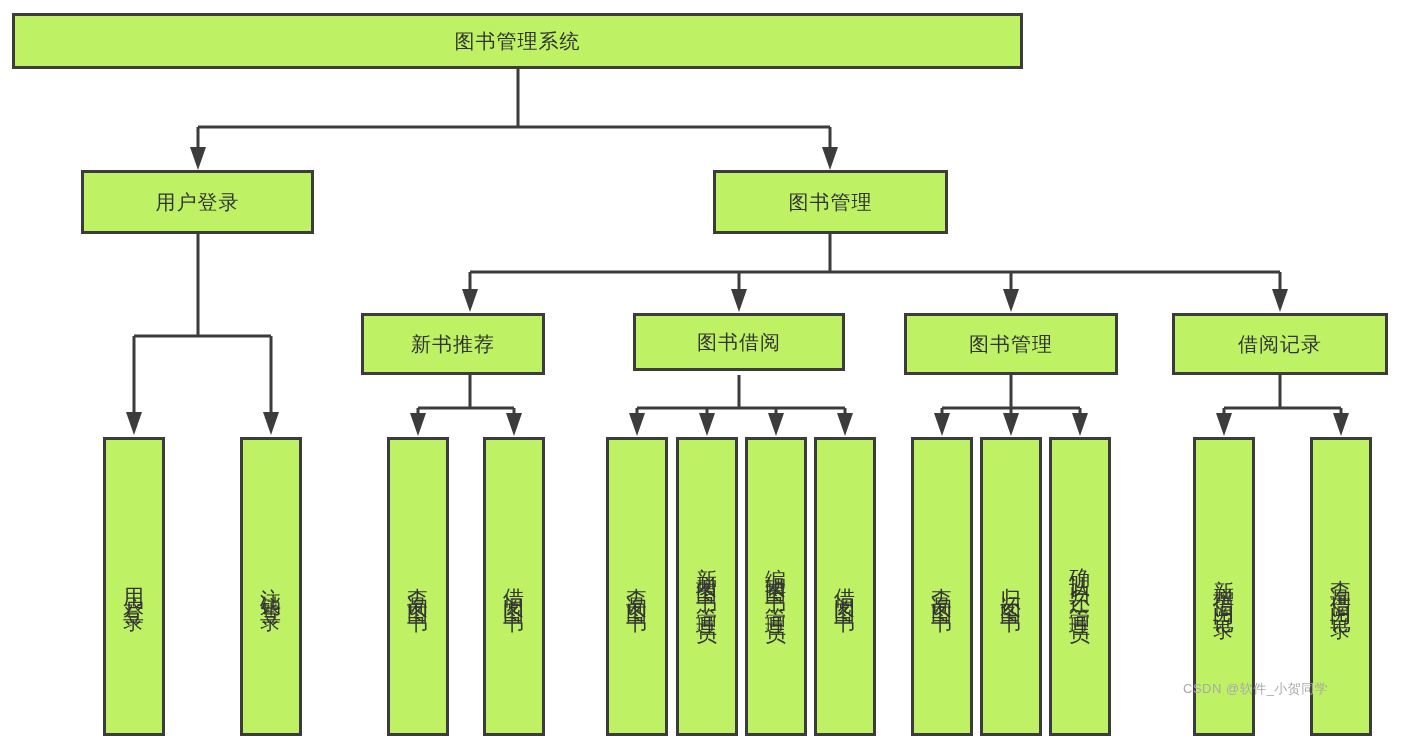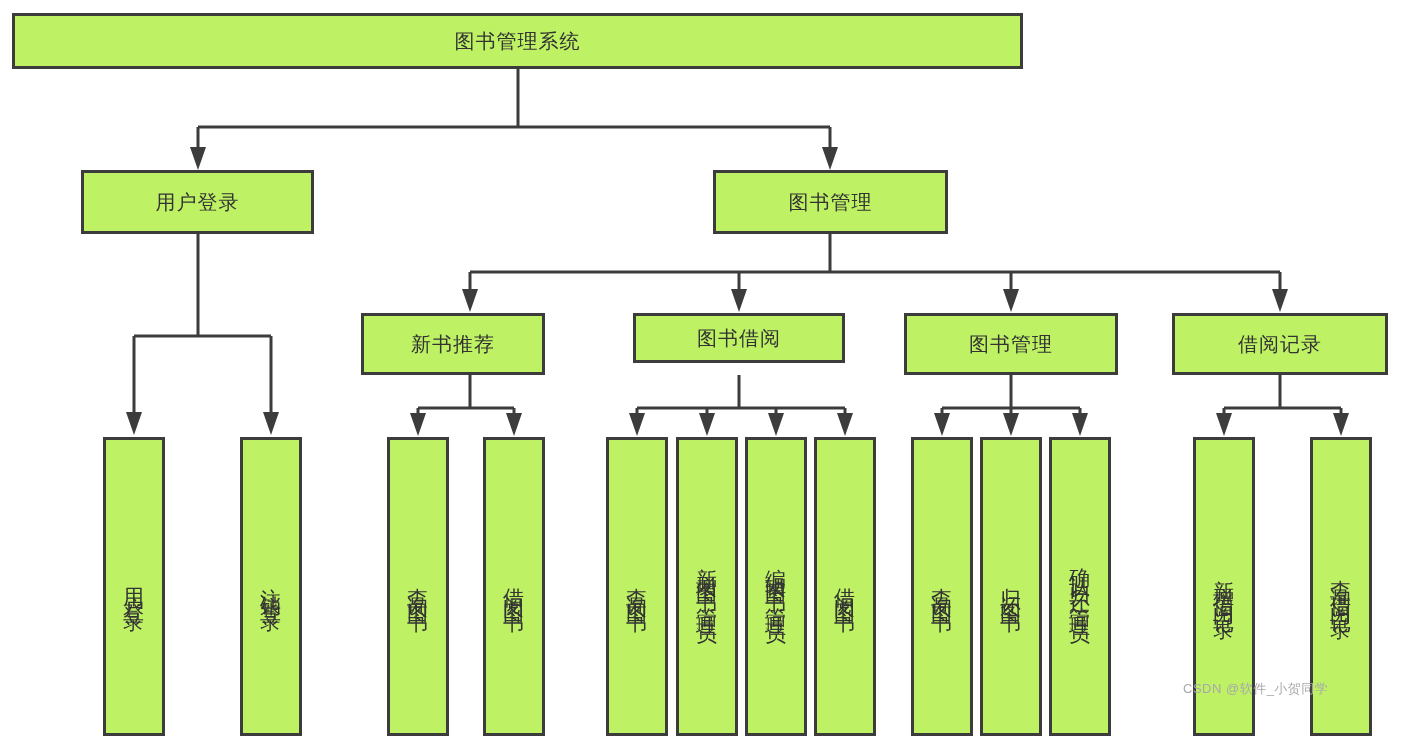--- a/index.html
+++ b/index.html
@@ -100,21 +100,21 @@
       <polygon points="1333,413 1349,413 1341,436"></polygon>
     </g>
   </svg>
 
   <div class="box h" style="left:12px; top:13px; width:1011px; height:56px;">图书管理系统</div>
 
   <div class="box h" style="left:81px; top:170px; width:233px; height:64px;">用户登录</div>
   <div class="box h" style="left:713px; top:170px; width:235px; height:64px;">图书管理</div>
 
   <div class="box h" style="left:361px; top:313px; width:184px; height:62px;">新书推荐</div>
-  <div class="box h" style="left:633px; top:313px; width:212px; height:50px;">图书借阅</div>
+  <div class="box h" style="left:633px; top:313px; width:212px; height:58px;">图书借阅</div>
   <div class="box h" style="left:904px; top:313px; width:214px; height:62px;">图书管理</div>
   <div class="box h" style="left:1172px; top:313px; width:216px; height:62px;">借阅记录</div>
 
   <div class="box v" style="left:103px;">
     <span class="vtext">用户登录</span>
   </div>
   <div class="box v" style="left:240px;">
     <span class="vtext">注销登录</span>
   </div>
 

